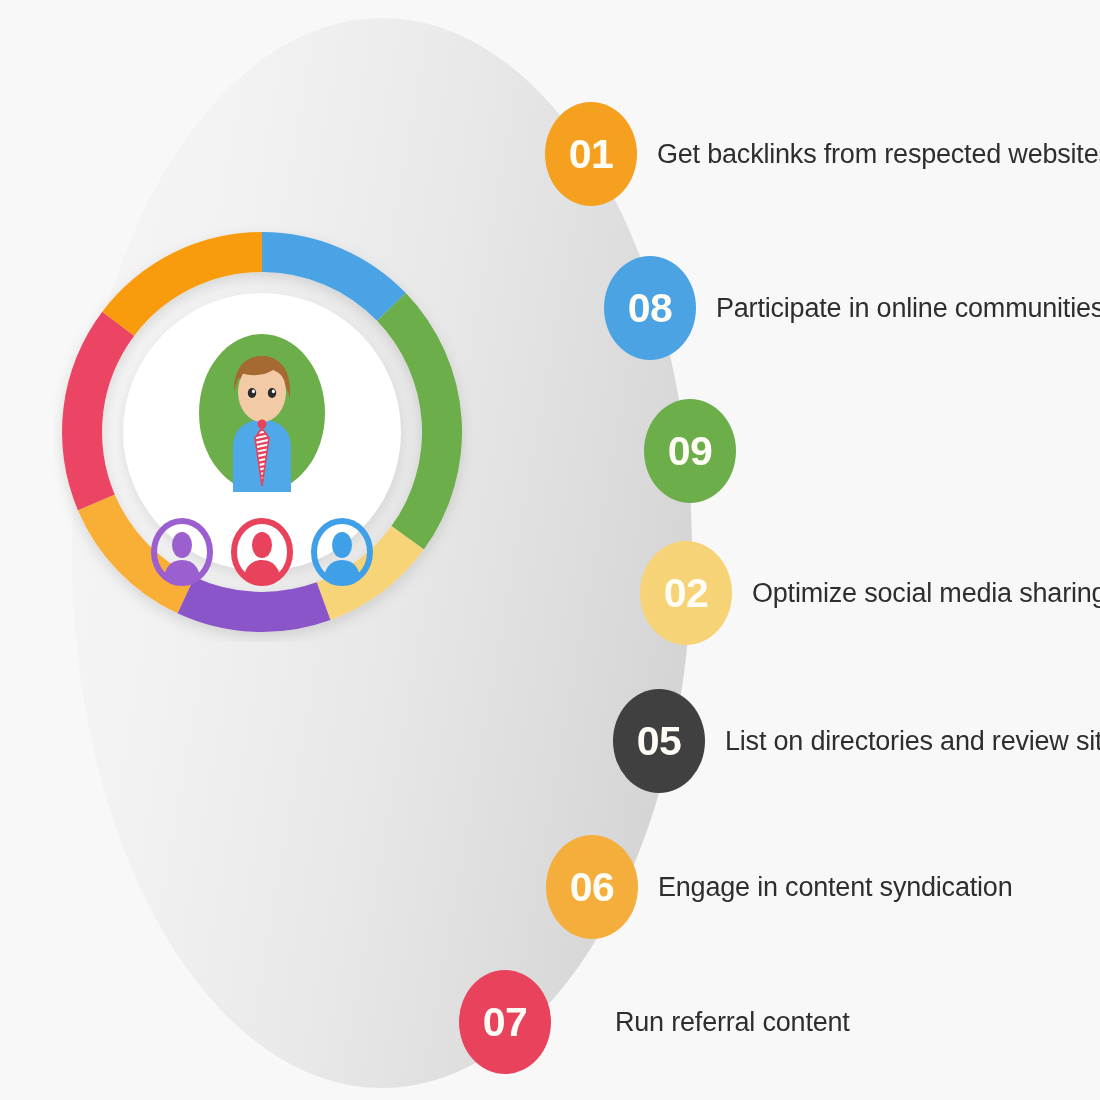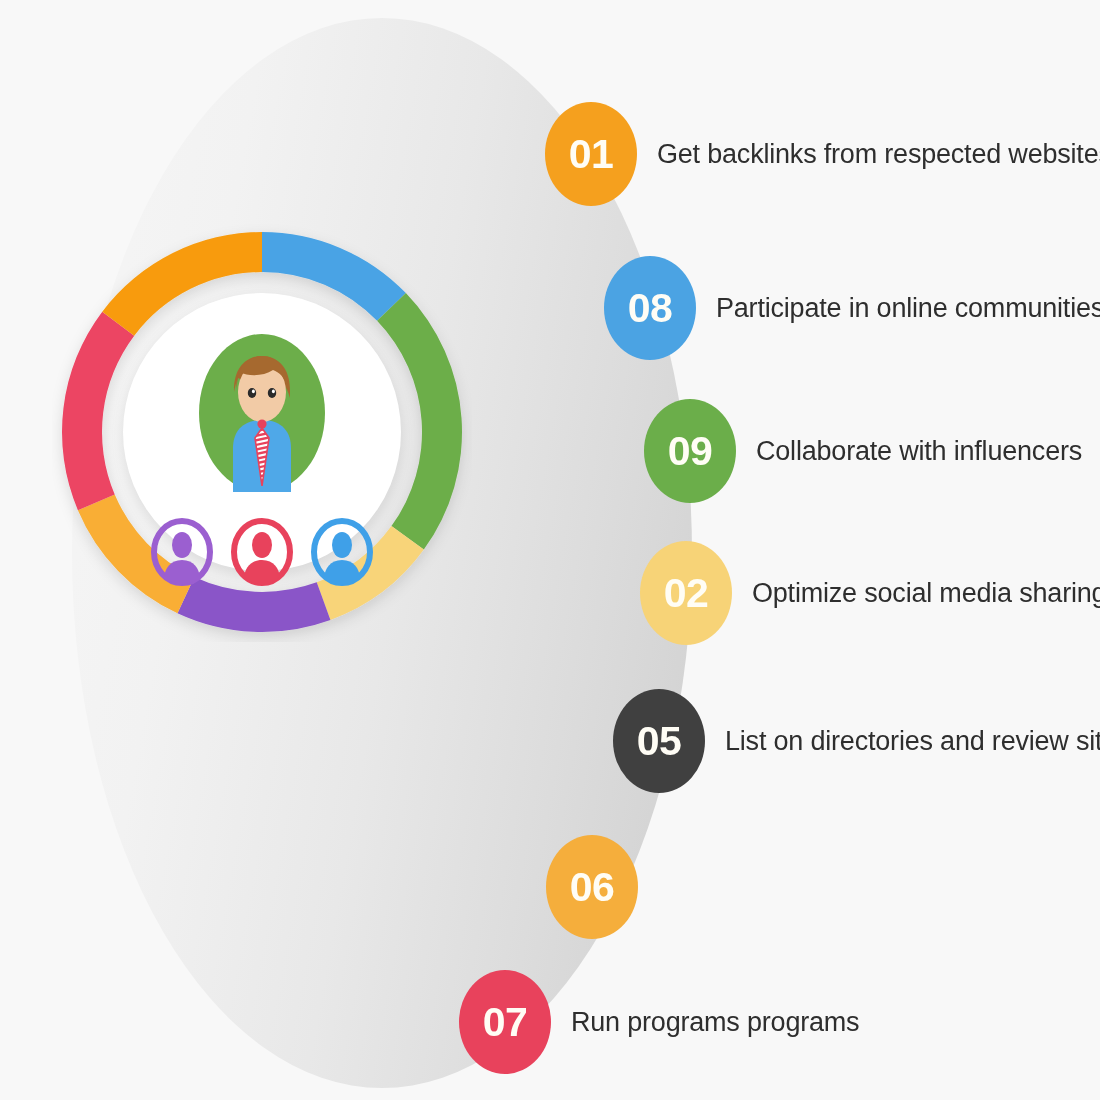--- a/index.html
+++ b/index.html
@@ -199,32 +199,32 @@
       <div class="step" style="left: 545px; top: 86px;">
         <div class="step-badge" style="background: rgb(245, 160, 30);">01</div>
         <div class="step-label">Get backlinks from respected websites</div>
       </div>
       <div class="step" style="left: 604px; top: 240px;">
         <div class="step-badge" style="background: rgb(75, 163, 227);">08</div>
         <div class="step-label">Participate in online communities</div>
       </div>
       <div class="step" style="left: 644px; top: 383px;">
         <div class="step-badge" style="background: rgb(107, 174, 74);">09</div>
-        <div class="step-label">Collaborate with influencers</div>
       </div>
       <div class="step" style="left: 640px; top: 525px;">
         <div class="step-badge" style="background: rgb(247, 211, 119);">02</div>
         <div class="step-label">Optimize social media sharing</div>
       </div>
       <div class="step" style="left: 613px; top: 673px;">
         <div class="step-badge" style="background: #404040;">05</div>
         <div class="step-label">List on directories and review sites</div>
       </div>
       <div class="step" style="left: 546px; top: 819px; justify-content: space-between;">
         <div class="step-badge" style="background: rgb(245, 174, 60);">06</div>
-      </div>
-      <div class="step" style="left: 459px; top: 954px;">
+        <div class="step-label">Engage in content syndication</div>
+      </div>
+      <div class="step" style="left: 459px; top: 954px; gap: 44px;">
         <div class="step-badge" style="background: rgb(232, 66, 92);">07</div>
-        <div class="step-label">Run programs programs</div>
+        <div class="step-label">Run referral content</div>
       </div>
     </div>
 
 </div>
 
 </body></html>

